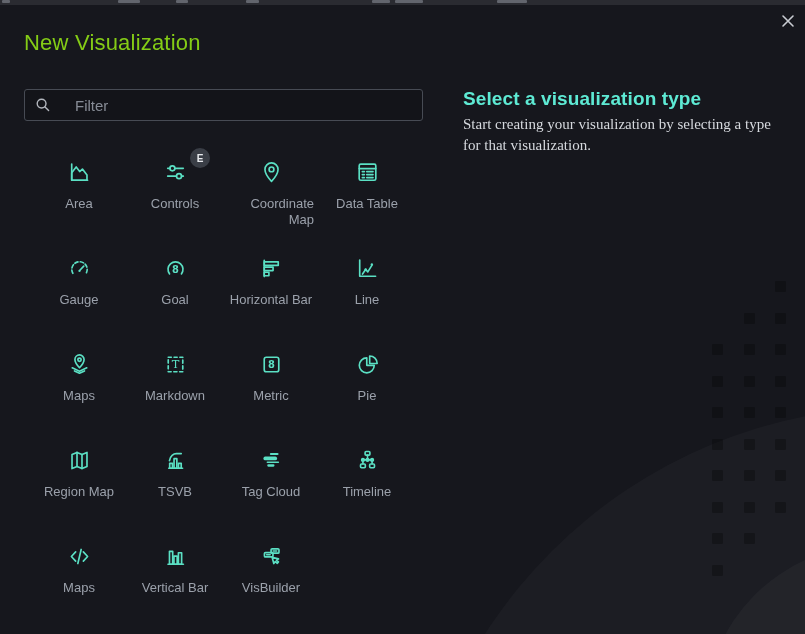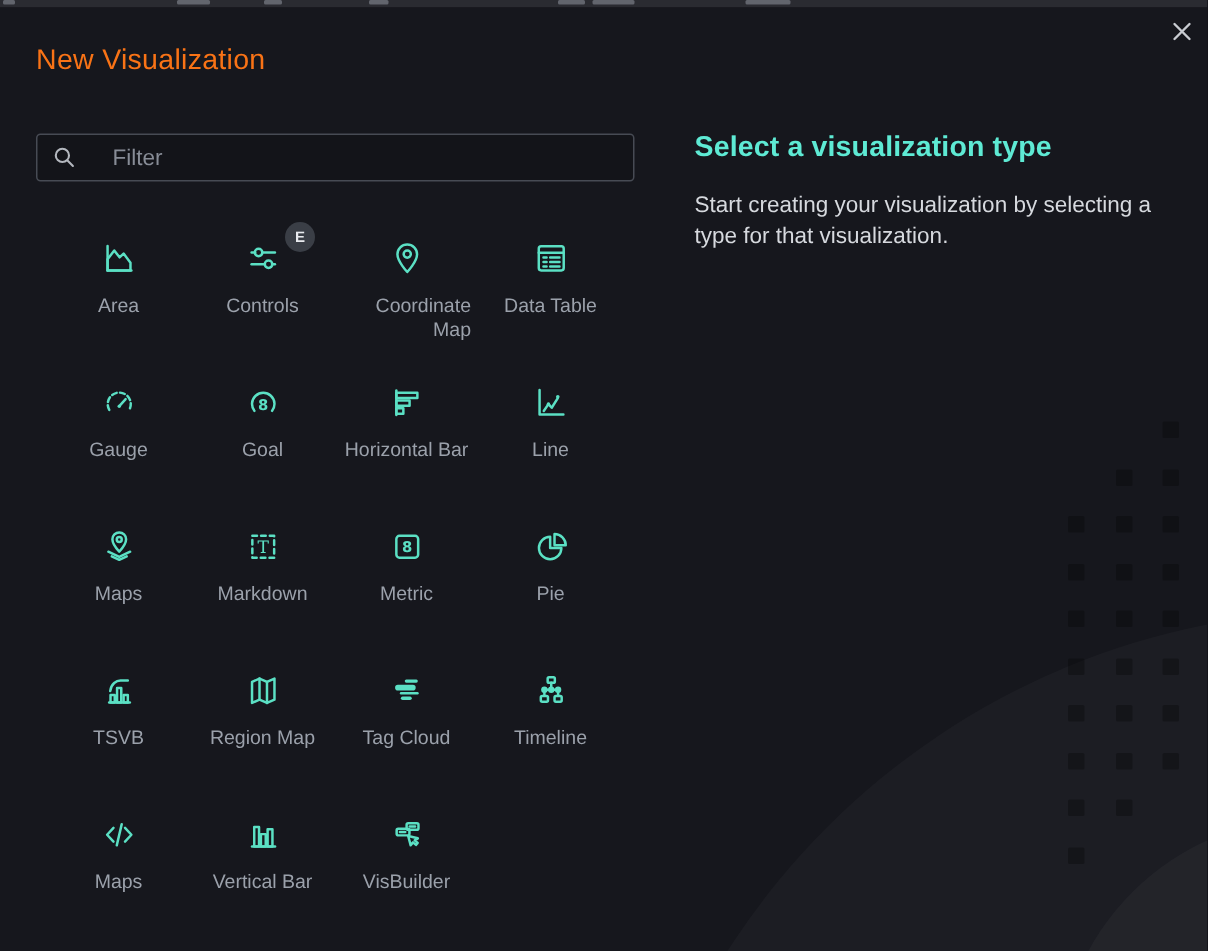--- a/index.html
+++ b/index.html
@@ -18,22 +18,22 @@
 
   .modal{position:absolute;left:0;top:5px;width:805px;height:629px;
     background:var(--modal-bg);overflow:hidden;}
 
   
   .deco-circle{position:absolute;border-radius:50%;pointer-events:none;}
   .deco-circle.big{left:407px;top:402px;width:986px;height:986px;background:rgba(255,255,255,0.028);}
   .deco-circle.corner{left:705px;top:540px;width:340px;height:340px;background:rgba(255,255,255,0.032);}
   .deco-square{position:absolute;width:11px;height:11px;background:rgba(0,0,0,0.26);border-radius:1px;pointer-events:none;}
 
-  .modal-title{position:absolute;left:24px;top:25px;font-size:19px;font-weight:500;
-    color:#f97316;letter-spacing:.2px;}
+  .modal-title{position:absolute;left:24px;top:25px;font-size:22px;font-weight:500;
+    color:#84cc16;letter-spacing:.2px;}
 
   .close-btn{position:absolute;right:4px;top:4px;width:26px;height:26px;background:none;border:none;
     display:flex;align-items:center;justify-content:center;cursor:pointer;color:#c9ccd2;}
 
   .filter-wrap{position:absolute;left:24px;top:84px;width:399px;height:32px;}
   .filter-input{width:100%;height:100%;background:#131419;border:1px solid #474b54;border-radius:3px;
     color:#d8dbe1;font-size:15px;padding:0 10px 0 50px;outline:none;font-family:"Liberation Sans",sans-serif;}
   .filter-input::placeholder{color:#878c96;}
   .filter-icon{position:absolute;left:11px;top:8px;width:16px;height:16px;color:#b3b7be;pointer-events:none;}
 
@@ -48,21 +48,21 @@
   .vis-icon svg .t8{font:600 9.5px "DejaVu Sans", sans-serif;}
   .vis-icon svg .tT{font:500 11px "DejaVu Serif", serif;}
   .vis-label{margin-top:10px;font-size:13px;font-weight:500;color:var(--label);
     line-height:16px;text-align:right;max-width:86px;}
   .vis-badge{position:absolute;top:8px;right:13px;width:20px;height:20px;border-radius:50%;
     background:#3a3e46;color:#e8eaee;font-size:10px;font-weight:700;
     display:flex;align-items:center;justify-content:center;}
 
   .detail-panel{position:absolute;left:463px;top:83px;width:322px;}
   .detail-heading{font-size:19px;font-weight:700;color:#5eead4;letter-spacing:.1px;}
-  .detail-desc{margin-top:16px;font-size:15px;line-height:21px;color:#d6d9de;}
+  .detail-desc{margin-top:4px;font-size:15px;line-height:21px;color:#d6d9de;font-family:Liberation Serif, serif;}
 </style>
 </head>
 <body>
 
 <div class="stage">
 
   <div class="page-behind">
       <div class="dash" style="left: 2px; width: 8px;"></div>
       <div class="dash" style="left: 118px; width: 22px;"></div>
       <div class="dash" style="left: 176px; width: 12px;"></div>
@@ -246,38 +246,38 @@
             <svg viewBox="0 0 26 26">
               <path d="M12.3 6.6a7.2 7.2 0 1 0 7.2 7.2h-7.2z"></path>
               <path d="M15.1 4.8a7.2 7.2 0 0 1 7.2 7.2h-7.2z"></path>
             </svg>
           </span>
           <span class="vis-label">Pie</span>
         </button>
         <button class="vis-item">
           <span class="vis-icon">
             <svg viewBox="0 0 26 26">
+              <path d="M5.8 7.3l4.8-2.1 4.8 2.1 4.8-2.1v13.5l-4.8 2.1-4.8-2.1-4.8 2.1z"></path>
+              <path d="M10.6 5.2v13.5"></path>
+              <path d="M15.4 7.3v13.5"></path>
+            </svg>
+          </span>
+          <span class="vis-label">Region Map</span>
+        </button>
+        <button class="vis-item">
+          <span class="vis-icon">
+            <svg viewBox="0 0 26 26">
               <path d="M6.5 20.5h13.3"></path>
               <path d="M7.2 13.2c.6-4.8 4-6.8 6.6-6.8h4.7"></path>
               <rect x="7.4" y="15.7" width="2.7" height="4.8"></rect>
               <rect x="11.6" y="11.2" width="2.7" height="9.3"></rect>
               <rect x="15.8" y="15.7" width="2.7" height="4.8"></rect>
             </svg>
           </span>
           <span class="vis-label">TSVB</span>
-        </button>
-        <button class="vis-item">
-          <span class="vis-icon">
-            <svg viewBox="0 0 26 26">
-              <path d="M5.8 7.3l4.8-2.1 4.8 2.1 4.8-2.1v13.5l-4.8 2.1-4.8-2.1-4.8 2.1z"></path>
-              <path d="M10.6 5.2v13.5"></path>
-              <path d="M15.4 7.3v13.5"></path>
-            </svg>
-          </span>
-          <span class="vis-label">Region Map</span>
         </button>
         <button class="vis-item">
           <span class="vis-icon">
             <svg viewBox="0 0 26 26">
               <path d="M12.4 6.8h6.4" stroke-width="2"></path>
               <path d="M7 11h9.6" stroke-width="3.6"></path>
               <path d="M9 14.6h10.6" stroke-width="1.5"></path>
               <path d="M10 17.8h4.8" stroke-width="2.2"></path>
             </svg>
           </span>

